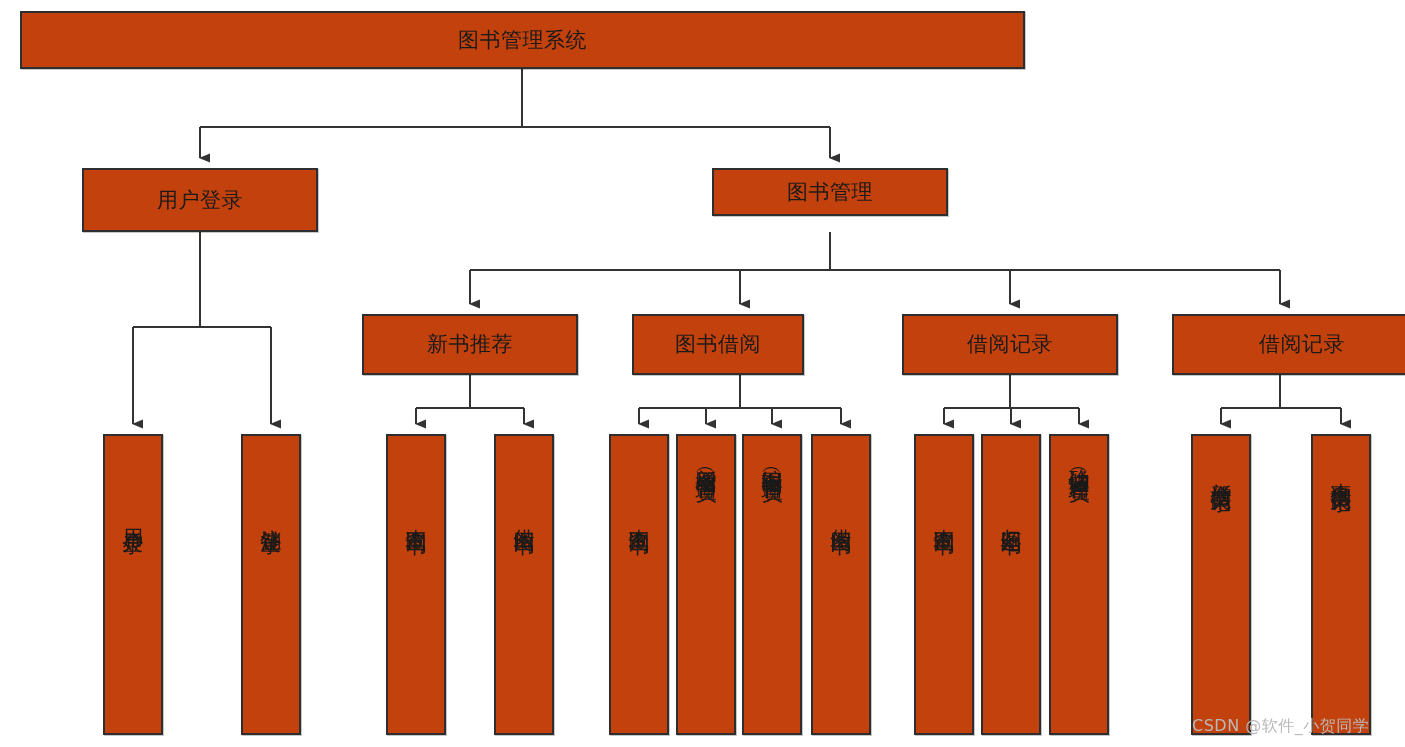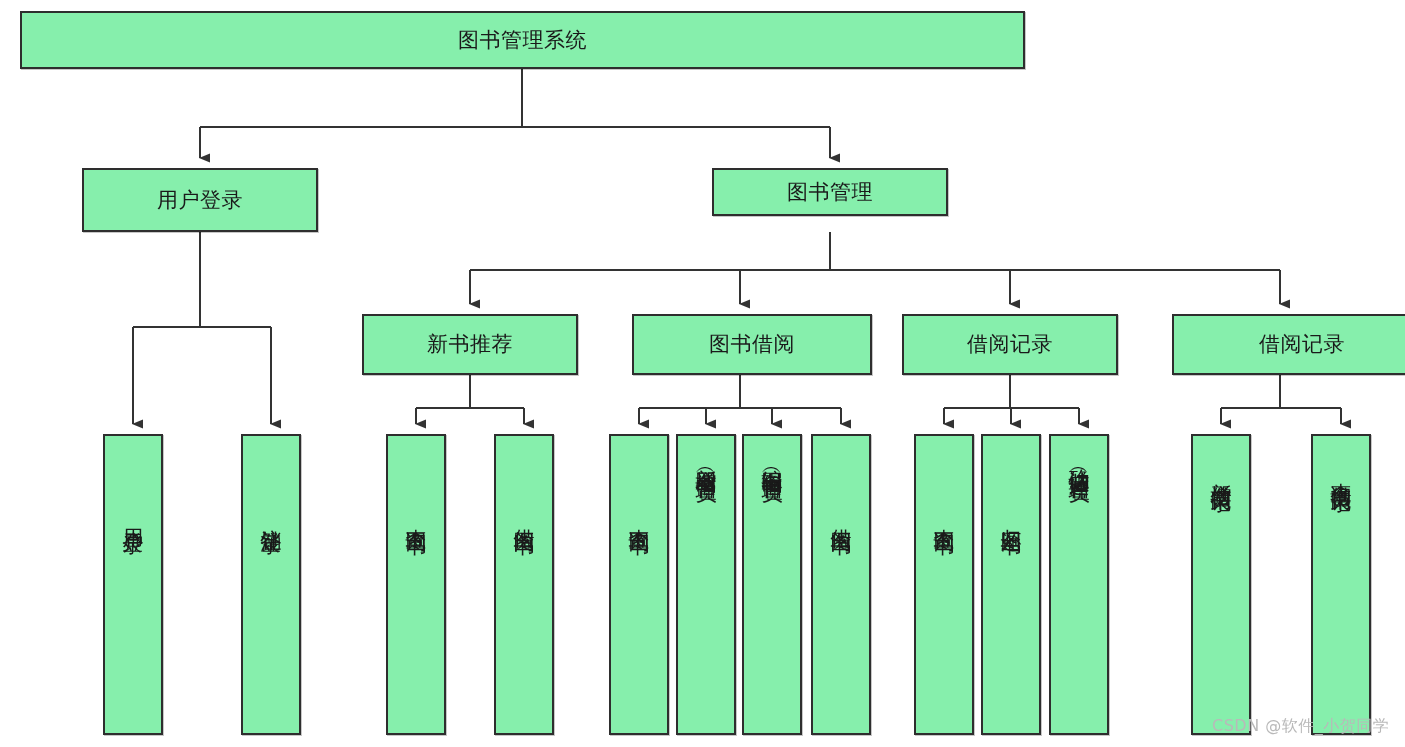--- a/index.html
+++ b/index.html
@@ -19,21 +19,21 @@
     position: absolute;
     left: 0;
     top: 0;
     width: 1405px;
     height: 747px;
   }
   .node {
     position: absolute;
     box-sizing: border-box;
     border: 2px solid #2e2e2e;
-    background: #86efac;
+    background: #c2410c;
     color: #1a1a1a;
     display: flex;
     align-items: center;
     justify-content: center;
     box-shadow: 1px 1px 0 rgba(0,0,0,0.22);
     text-align: center;
   }
   .node .label {
     font-size: 21px;
     line-height: 1.18;
@@ -61,21 +61,20 @@
     margin-top: 0;
   }
   #watermark {
     position: absolute;
     left: 1192px;
     top: 716px;
     font-size: 16px;
     color: #b9b9b9;
     white-space: nowrap;
     letter-spacing: 0.5px;
-    margin-left: 20px;
   }
 </style>
 </head>
 <body>
 
 <div id="canvas">
 
   <svg id="edges" viewBox="0 0 1405 747" xmlns="http://www.w3.org/2000/svg">
     <defs>
       <marker id="arrow" markerWidth="10" markerHeight="11" refX="4.6" refY="10" orient="auto" markerUnits="userSpaceOnUse">
@@ -133,21 +132,21 @@
   <div class="node" style="left:82px; top:168px; width:236px; height:64px;">
     <span class="label">用户登录</span>
   </div>
   <div class="node" style="left:712px; top:168px; width:236px; height:48px;">
     <span class="label">图书管理</span>
   </div>
 
   <div class="node" style="left:362px; top:314px; width:216px; height:61px;">
     <span class="label">新书推荐</span>
   </div>
-  <div class="node" style="left:632px; top:314px; width:240px; height:61px;">
+  <div class="node" style="left:632px; top:314px; width:172px; height:61px;">
     <span class="label">图书借阅</span>
   </div>
   <div class="node" style="left:902px; top:314px; width:216px; height:61px;">
     <span class="label">借阅记录</span>
   </div>
   <div class="node" style="left:1172px; top:314px; width:260px; height:61px;">
     <span class="label">借阅记录</span>
   </div>
 
   <div class="node leaf mid" style="left:103px; top:434px; width:60px; height:301px;">

